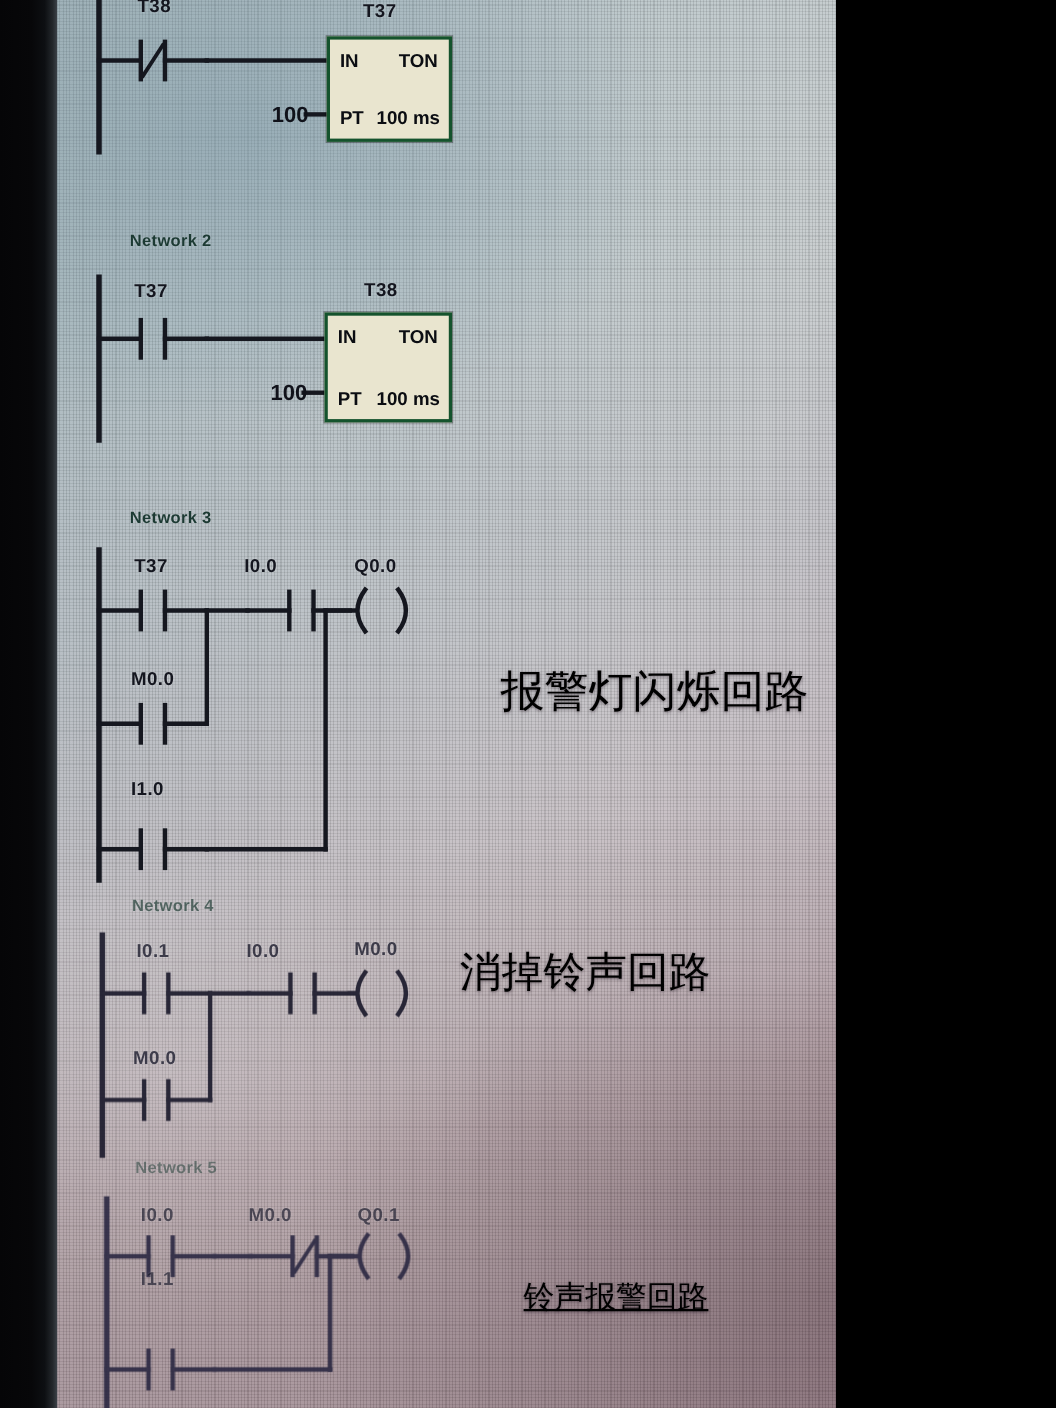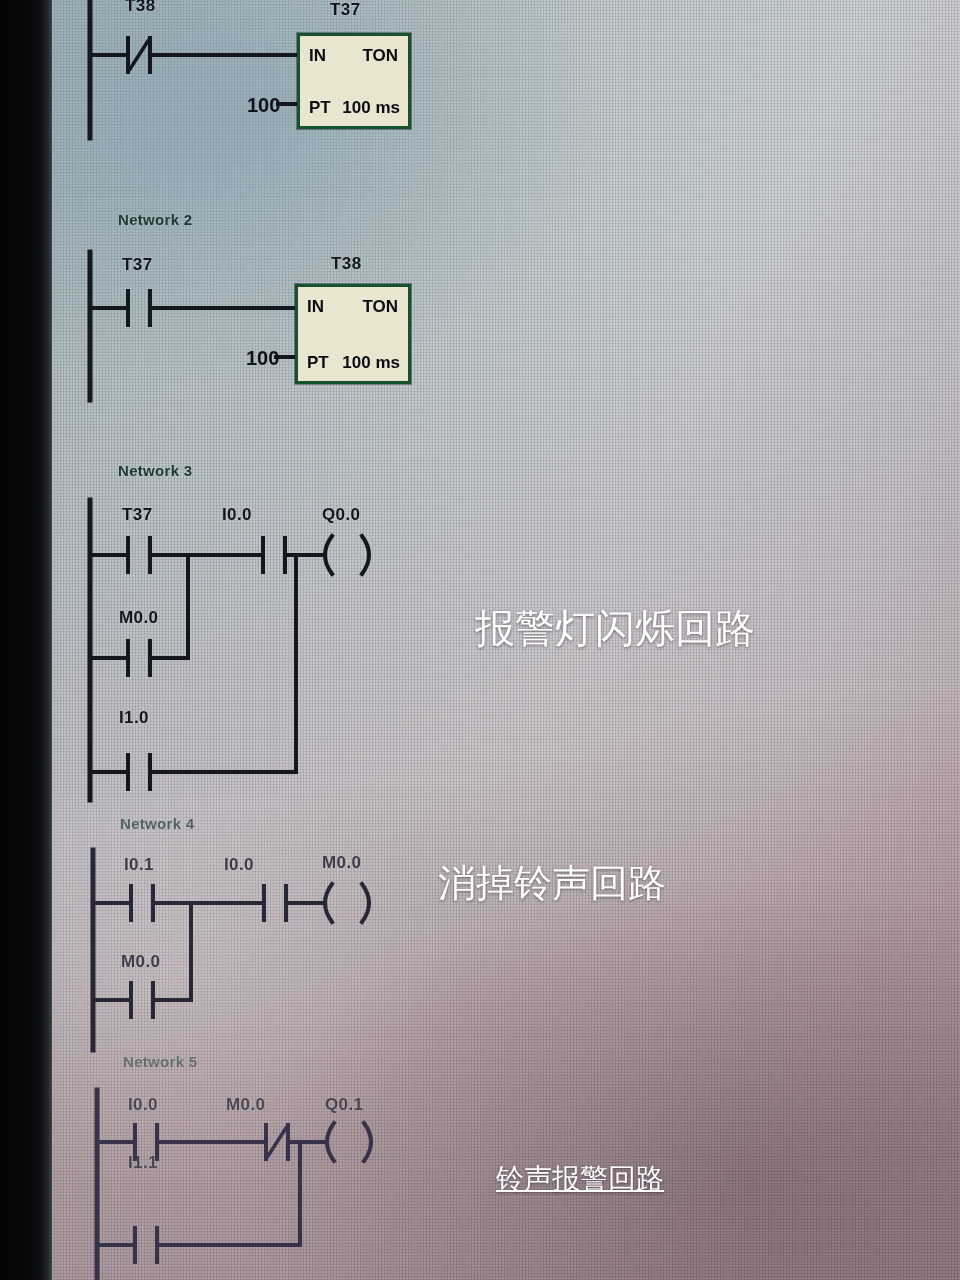--- a/index.html
+++ b/index.html
@@ -1,17 +1,17 @@
 <!DOCTYPE html>
 <html><head>
 <meta charset="utf-8">
 <style>
   html,body{margin:0;padding:0;background:#000;}
   #stage{
-    position:relative;width:960px;height:1280px;overflow:hidden;
+    position:relative;width:760px;height:1280px;overflow:hidden;
     font-family:"Liberation Sans",sans-serif;
     background:#6f7a80;
   }
   
   #bezel{
     position:absolute;left:0;top:0;width:52px;height:1280px;
     background:linear-gradient(90deg,#050507 0%,#070709 55%,#0d0f12 78%,#23272b 92%,#3c4248 100%);
     z-index:40;
   }
   
@@ -64,24 +64,23 @@
   .ton span{
     position:absolute;color:#0b0d12;font-weight:bold;font-size:17px;white-space:nowrap;
   }
   .ton .in{left:9px;top:10px;}
   .ton .ton-t{right:10px;top:10px;}
   .ton .pt{left:9px;bottom:8px;}
   .ton .tb{right:8px;bottom:8px;}
   .pv{position:absolute;z-index:13;color:#10121a;font-weight:bold;font-size:20px;}
   
   .anno{
-    position:absolute;z-index:20;color:#ffffff;white-space:nowrap;
+    position:absolute;z-index:20;color:#000000;white-space:nowrap;
     font-family:"DejaVu Sans",sans-serif;font-size:40px;font-weight:400;
     text-shadow:0 1px 3px rgba(40,30,40,.55);
-    padding-left:20px;
   }
 </style>
 </head>
 <body>
 
 <div id="stage">
 
   <div id="screen"></div>
 
   <svg id="ladder" viewBox="0 0 960 1280">

